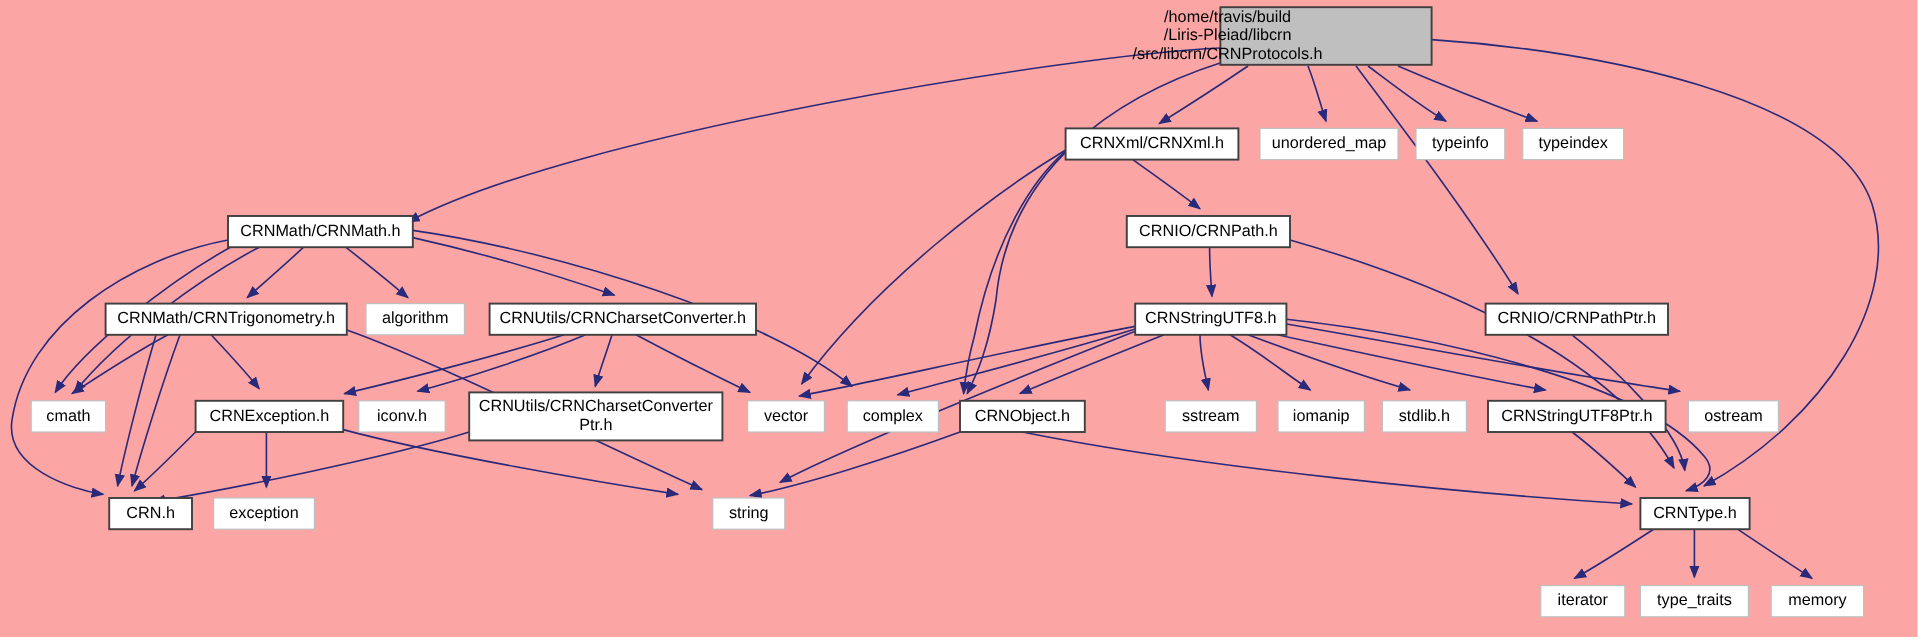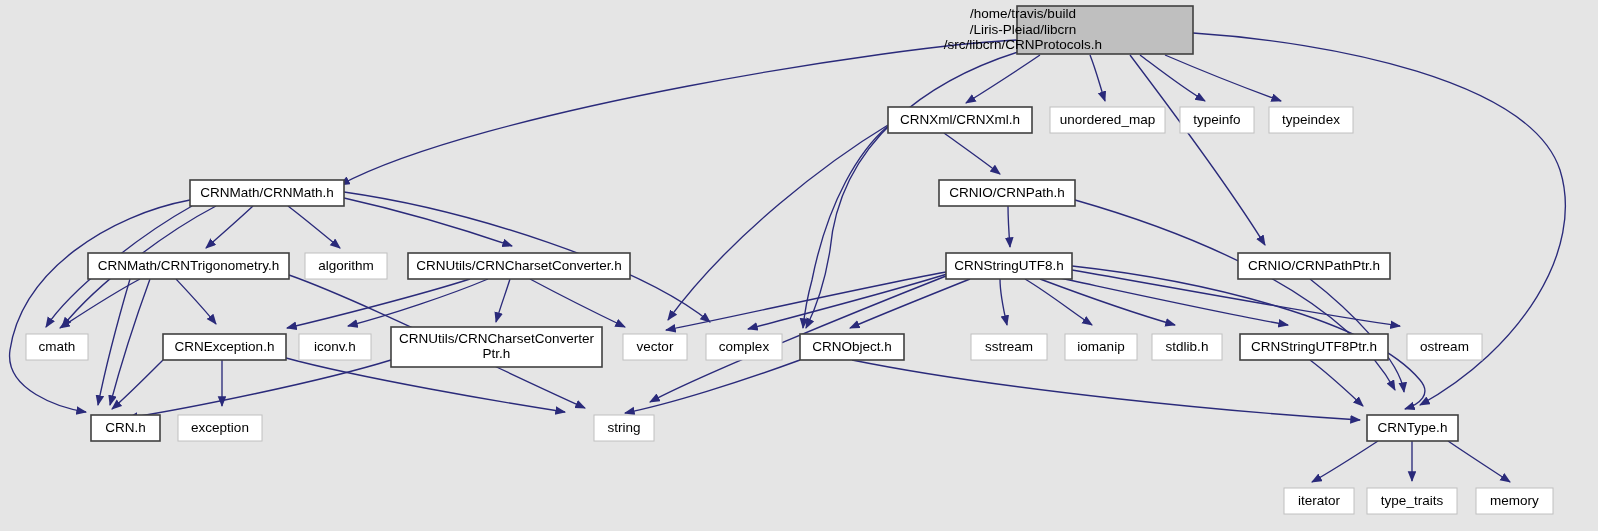--- a/index.html
+++ b/index.html
@@ -4,21 +4,21 @@
 <style>
   html, body {
     margin: 0;
     padding: 0;
     background: #ffffff;
   }
   #graph-root {
     position: relative;
     width: 1598px;
     height: 531px;
-    background: #e5e5e5;
+    background: #fca5a5;
     font-family: "Liberation Sans", sans-serif;
   }
   svg.graph-canvas {
     position: absolute;
     left: 0;
     top: 0;
     width: 1598px;
     height: 531px;
     display: block;
   }

